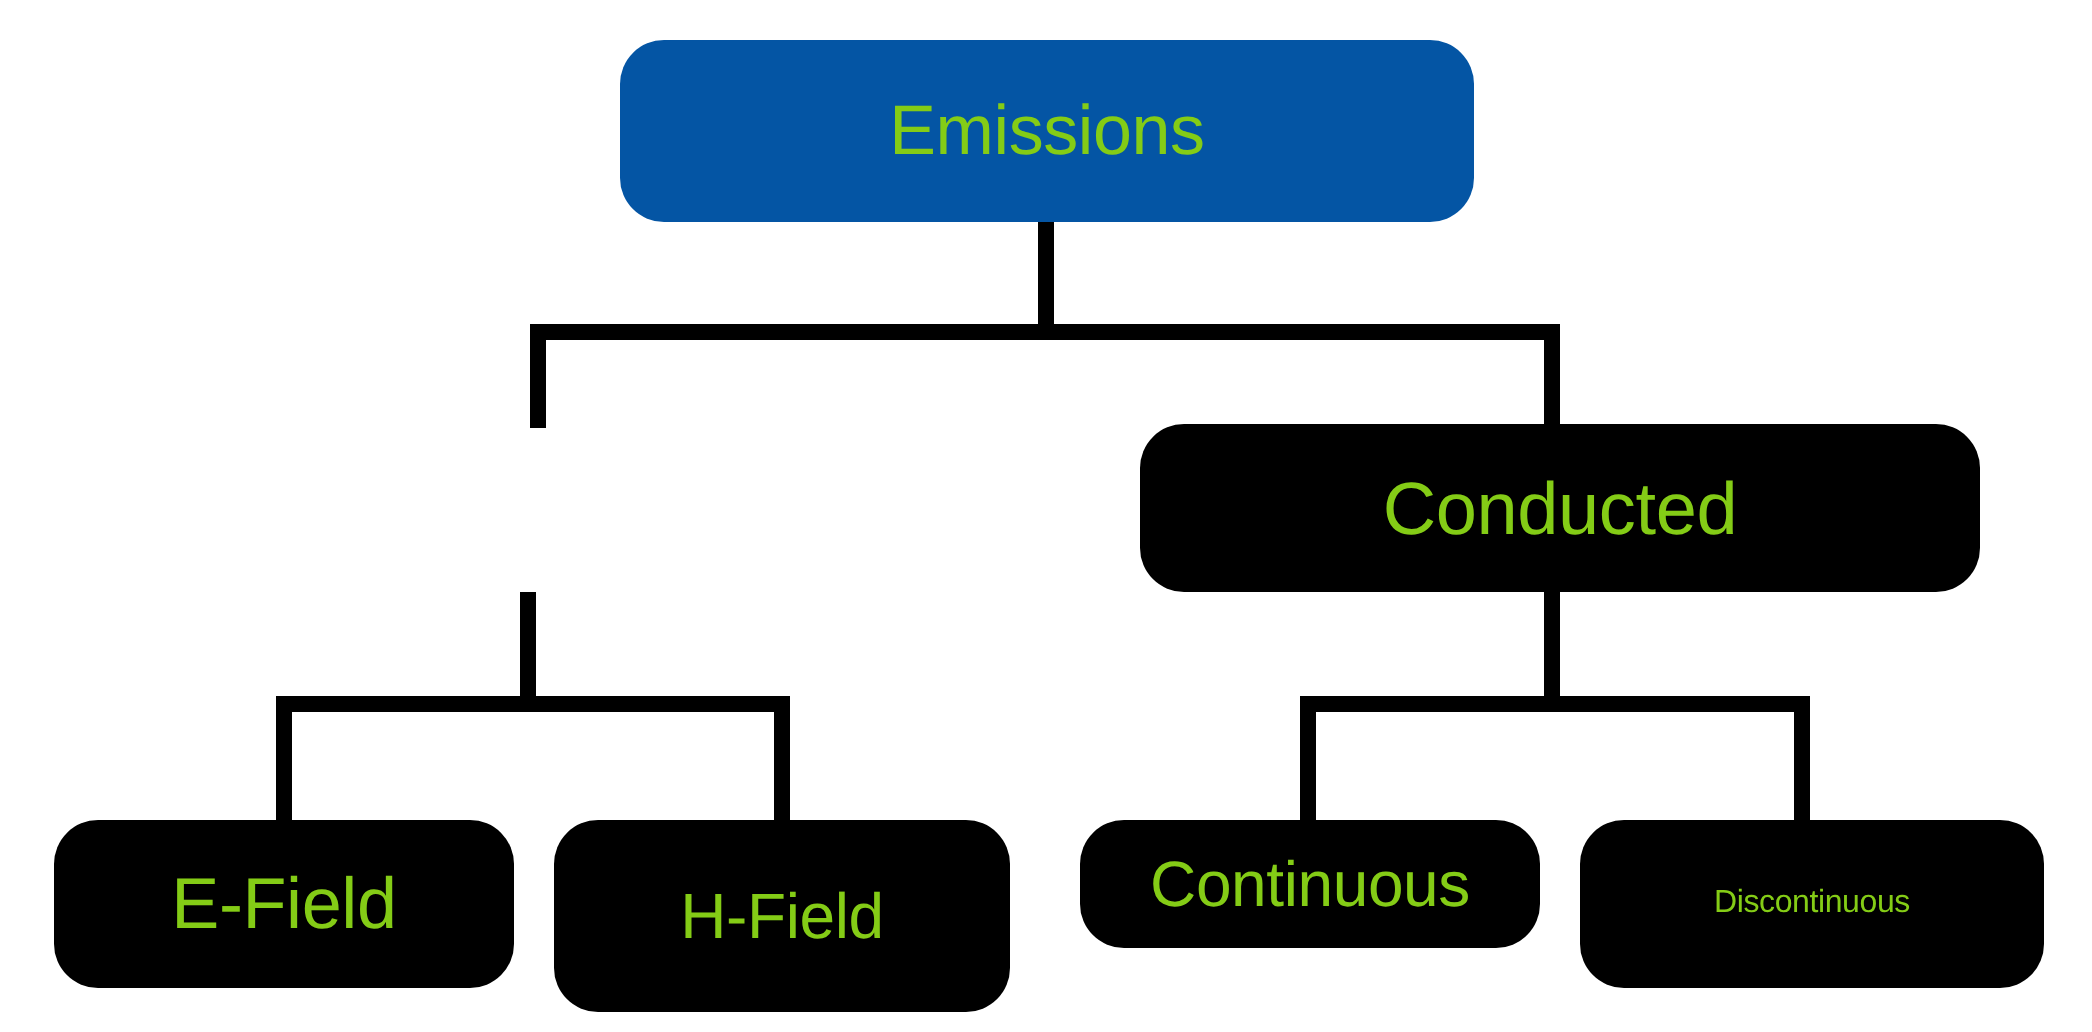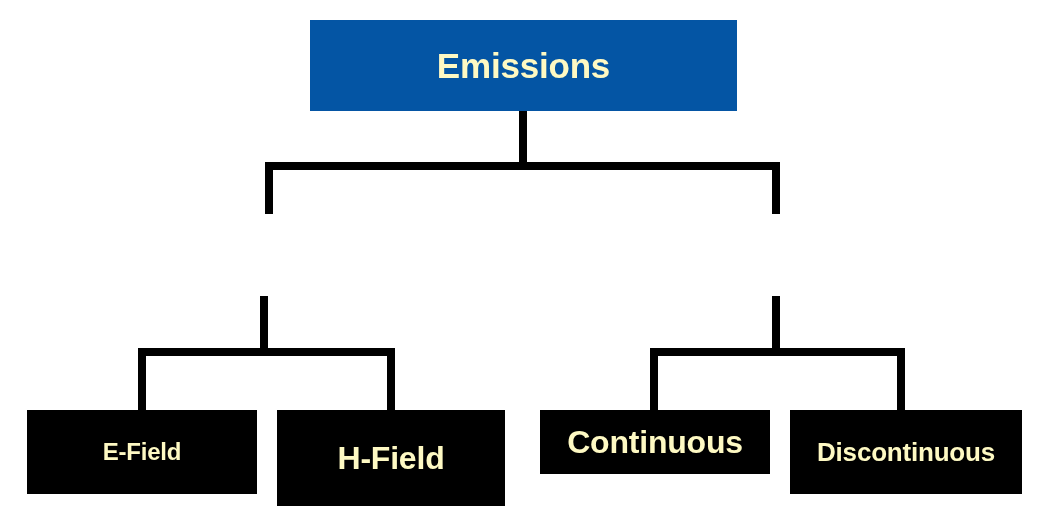--- a/index.html
+++ b/index.html
@@ -14,26 +14,27 @@
     background: #ffffff;
     font-family: "Liberation Sans", sans-serif;
     overflow: hidden;
   }
   .node {
     position: absolute;
     display: flex;
     align-items: center;
     justify-content: center;
     box-sizing: border-box;
-    color: #fef9c3;
-    font-weight: bold;
+    color: #84cc16;
+    font-weight: normal;
     letter-spacing: -0.2px;
     white-space: nowrap;
     line-height: 1;
     user-select: none;
+    border-radius: 22px;
   }
   .node-root {
     background: #0455a4;
   }
   .node-branch, .node-leaf {
     background: #000000;
   }
   .connector {
     position: absolute;
     background: #000000;
@@ -63,42 +64,42 @@
     height: 84px;
     font-size: 37px;
   }
 
   
   #node-efield {
     left: 27px;
     top: 410px;
     width: 230px;
     height: 84px;
-    font-size: 24px;
+    font-size: 36px;
   }
   #node-hfield {
     left: 277px;
     top: 410px;
     width: 228px;
     height: 96px;
     font-size: 32px;
   }
   #node-continuous {
     left: 540px;
     top: 410px;
     width: 230px;
     height: 64px;
     font-size: 32px;
   }
   #node-discontinuous {
     left: 790px;
     top: 410px;
     width: 232px;
     height: 84px;
-    font-size: 26px;
+    font-size: 16px;
   }
 
   
   #conn-root-stem {
     left: 519px;
     top: 111px;
     width: 8px;
     height: 55px;
   }
   #conn-level2-bar {
@@ -188,20 +189,21 @@
   <div class="connector" id="conn-hfield-drop"></div>
 
   <div class="connector" id="conn-conducted-stem"></div>
   <div class="connector" id="conn-conducted-bar"></div>
   <div class="connector" id="conn-continuous-drop"></div>
   <div class="connector" id="conn-discontinuous-drop"></div>
 
   <div class="node node-root" id="node-emissions">Emissions</div>
 
 
+  <div class="node node-branch" id="node-conducted">Conducted</div>
 
   <div class="node node-leaf" id="node-efield">E-Field</div>
 
   <div class="node node-leaf" id="node-hfield">H-Field</div>
 
   <div class="node node-leaf" id="node-continuous">Continuous</div>
 
   <div class="node node-leaf" id="node-discontinuous">Discontinuous</div>
 
 </div>

